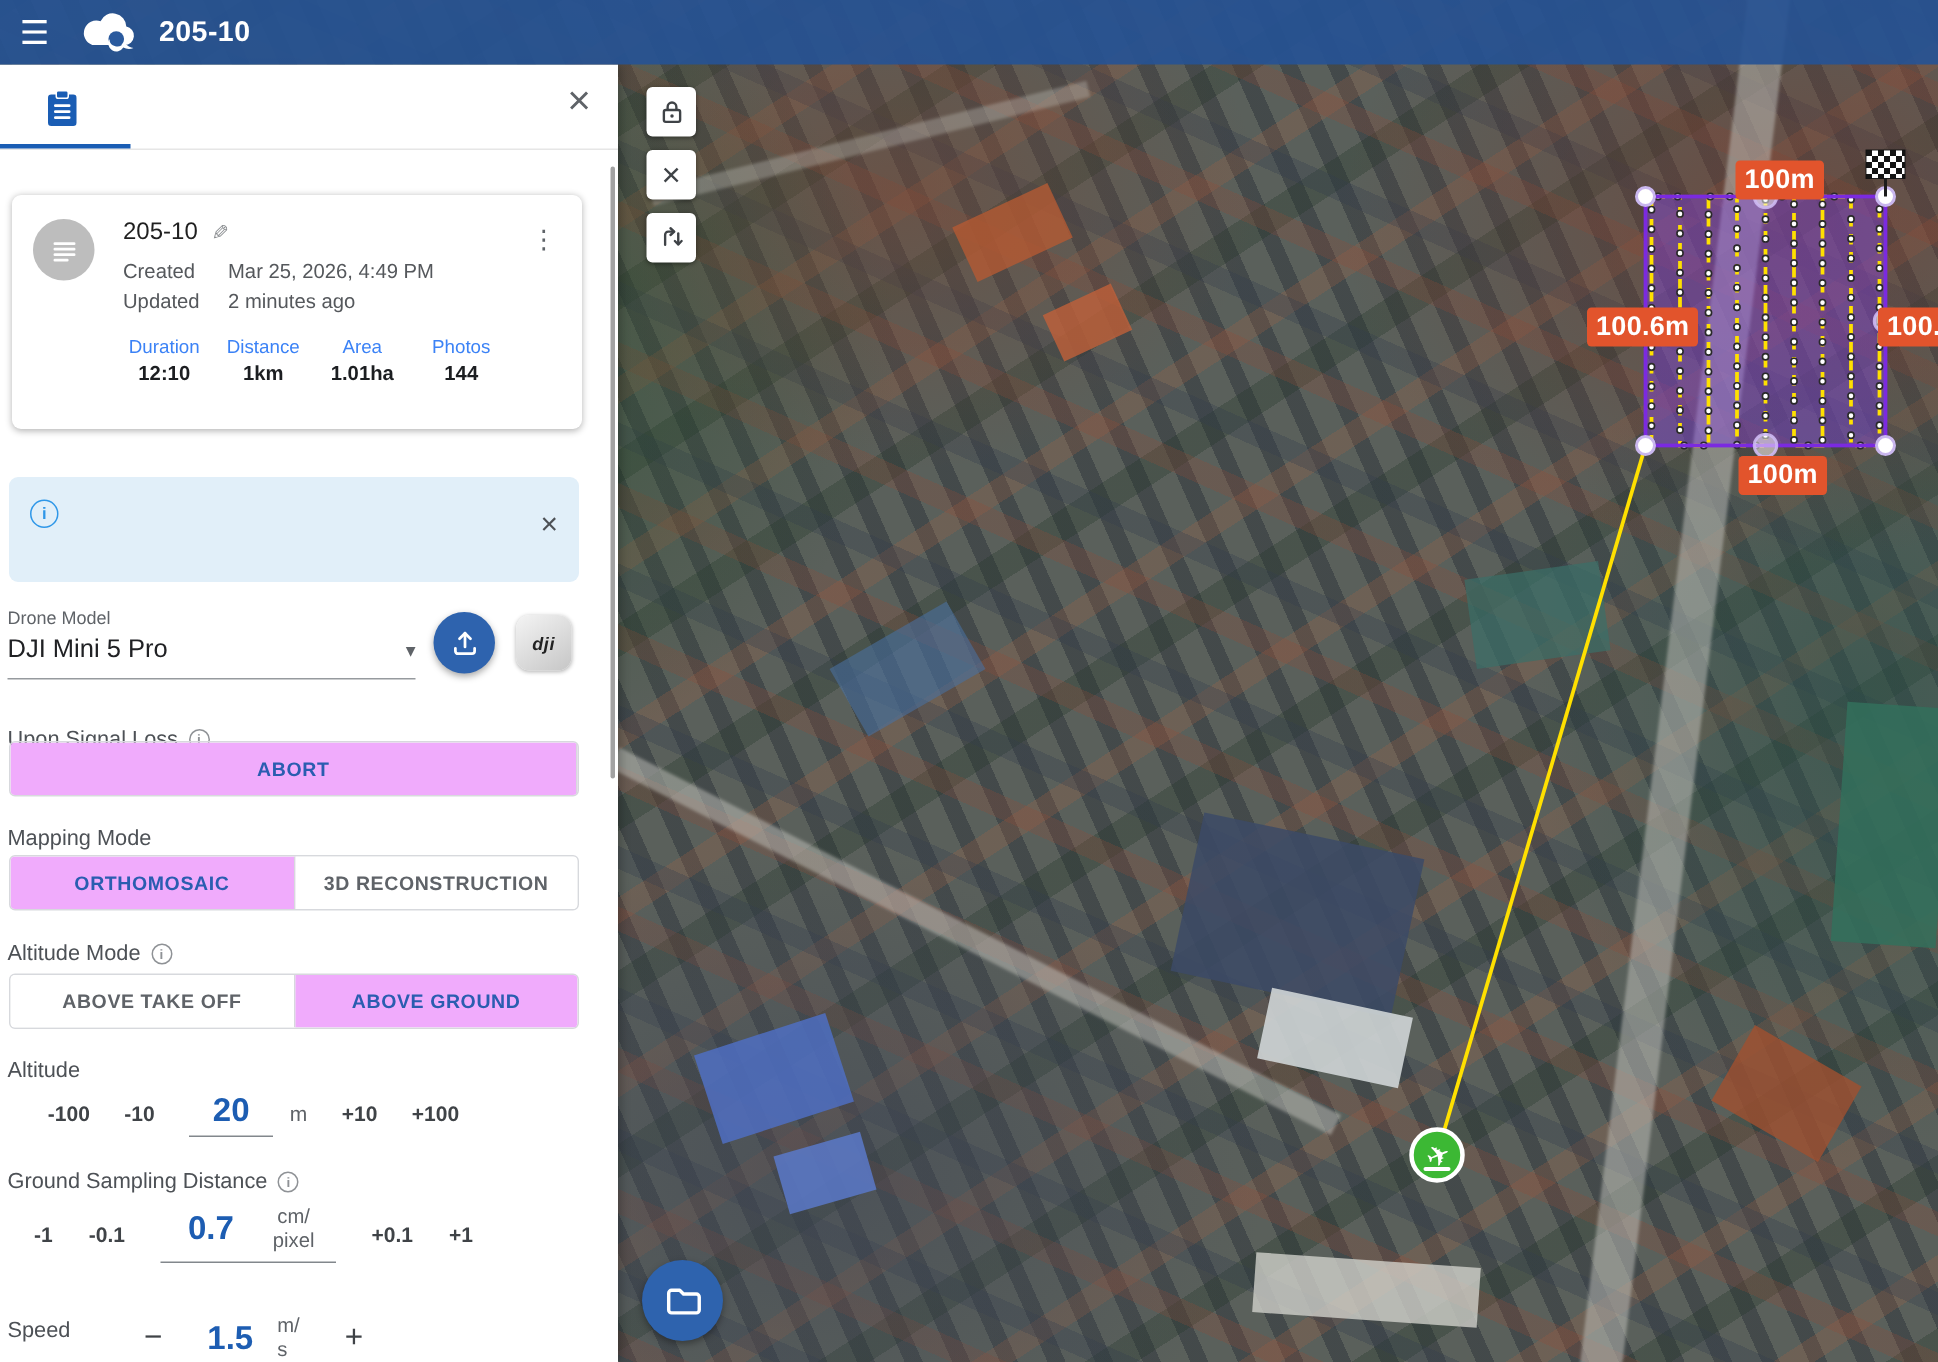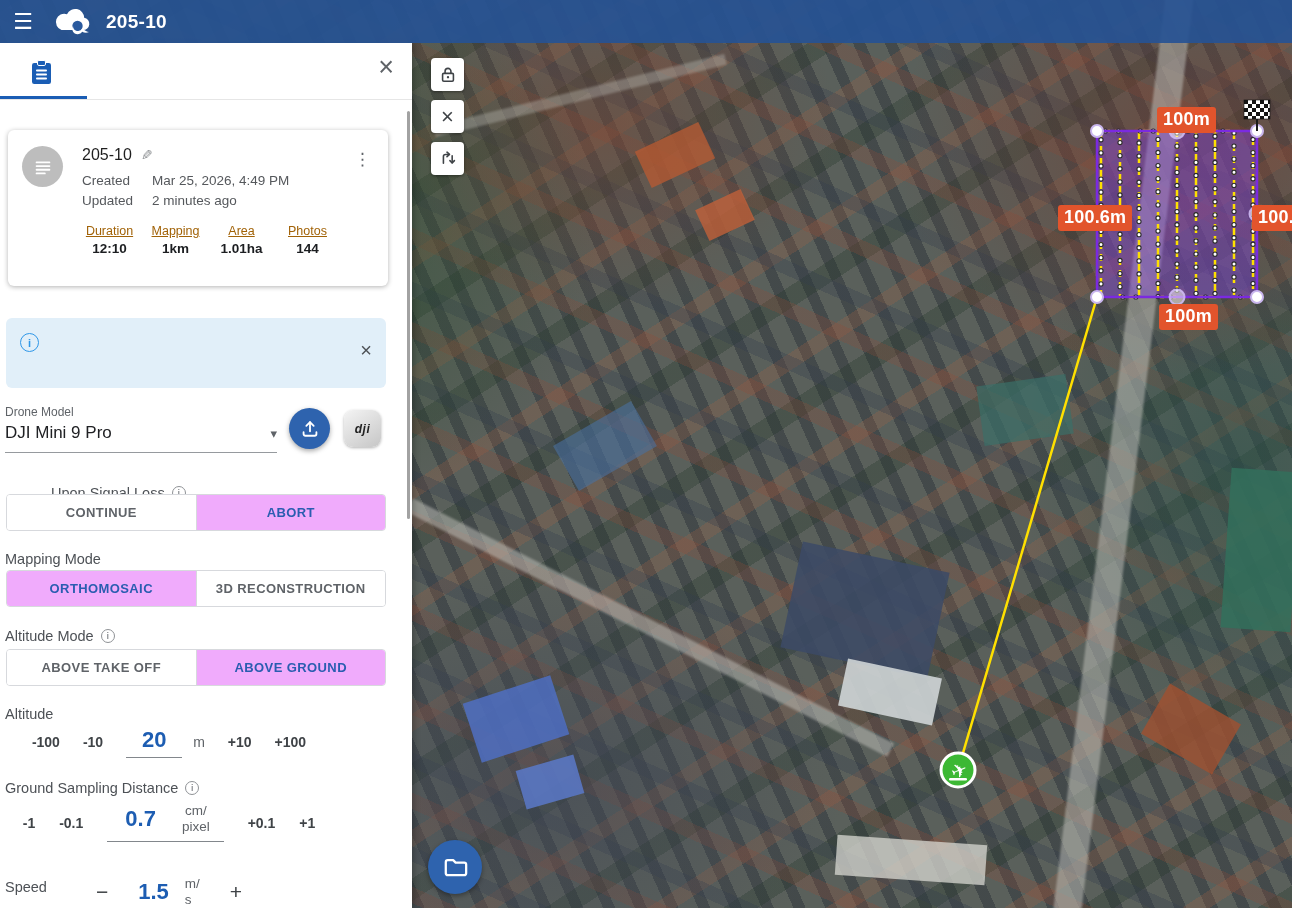--- a/index.html
+++ b/index.html
@@ -52,21 +52,21 @@
     display:flex; align-items:center; justify-content:center; }
   .card-main { margin-left:19px; }
   .mission-title { font-size:16px; color:#1f1f1f; font-weight:500; display:flex; align-items:center; }
   .pencil { font-size:14px; color:#8a8d90; margin-left:9px; cursor:pointer; transform:scaleX(-1); }
   .meta { margin-top:7px; font-size:13.5px; color:#55585c; line-height:20px; display:grid;
     grid-template-columns:57px auto; column-gap:13px; }
   .kebab { position:absolute; right:13px; top:17px; font-size:17px; color:#5f6368; cursor:pointer;
     letter-spacing:0; line-height:1; padding:4px; }
   .stats { display:flex; margin-top:13px; margin-left:60px; gap:11px; }
   .stat { text-align:center; min-width:55px; }
-  .stat .sl { font-size:12.5px; color:#a16207;text-decoration:underline; }
+  .stat .sl { font-size:12.5px; color:#3b82f6; }
   .stat .sv { font-size:13.5px; color:#1c1e21; font-weight:700; margin-top:3px; }
 
   .banner { position:absolute; left:6px; top:275px; width:380px; height:70px; background:#e1eff9;
     border-radius:6px; display:flex; padding:13px 10px 0 14px; }
   .info-big { width:19px; height:19px; border:1.7px solid #2f97e8; border-radius:50%; color:#2f97e8;
     font-size:11px; font-weight:700; display:flex; align-items:center; justify-content:center; flex:none; margin-top:2px; }
   .banner-text { width:268px; margin-left:13px; font-size:13.4px; color:#1d4a66; line-height:1.45; }
   .banner-link { text-decoration:underline; cursor:pointer; color:#1d4a66; }
   .banner-close { margin-left:auto; font-size:20px; color:#4d5156; cursor:pointer; margin-top:8px; margin-right:4px; }
 
@@ -249,21 +249,21 @@
           </div>
         </div>
       </div>
       <div class="kebab">⋮</div>
       <div class="stats">
         <div class="stat">
             <div class="sl">Duration</div>
             <div class="sv">12:10</div>
           </div>
         <div class="stat">
-            <div class="sl">Mapping</div>
+            <div class="sl">Distance</div>
             <div class="sv">1km</div>
           </div>
         <div class="stat">
             <div class="sl">Area</div>
             <div class="sv">1.01ha</div>
           </div>
         <div class="stat">
             <div class="sl">Photos</div>
             <div class="sv">144</div>
           </div>
@@ -272,38 +272,37 @@
 
     <div class="banner">
       <div class="info-big">i</div>
       <div class="banner-close">
         <span>×</span>
       </div>
     </div>
 
     <div class="field-label" style="top:362px;">Drone Model</div>
     <div class="drone-row">
-      <span class="drone-val">DJI Mini 9 Pro</span>
+      <span class="drone-val">DJI Mini 5 Pro</span>
       <span class="caret">▾</span>
     </div>
     <div class="fab upload-fab">
       <svg width="22" height="22" viewBox="0 0 24 24" fill="none" stroke="#ffffff" stroke-width="2" stroke-linecap="round" stroke-linejoin="round">
         <path d="M12,14.5 V4.5"></path>
           <path d="M8,8.5 L12,4.5 L16,8.5"></path>
         <path d="M5,15.5 v2 a1.9,1.9 0 0 0 1.9,1.9 h10.2 a1.9,1.9 0 0 0 1.9,-1.9 v-2"></path>
       </svg>
     </div>
     <div class="dji-badge">dji</div>
 
-    <div class="sect-label" style="top:442px;margin-left:46px;">
+    <div class="sect-label" style="top:442px;">
       <span>Upon Signal Loss</span>
       <span class="info-sm">i</span>
     </div>
     <div class="seg" style="top:451px;">
-      <button>CONTINUE</button>
       <button class="sel">ABORT</button>
     </div>
 
     <div class="sect-label" style="top:508px;">
       <span>Mapping Mode</span>
     </div>
     <div class="seg" style="top:527px;">
       <button class="sel">ORTHOMOSAIC</button>
       <button>3D RECONSTRUCTION</button>
     </div>

